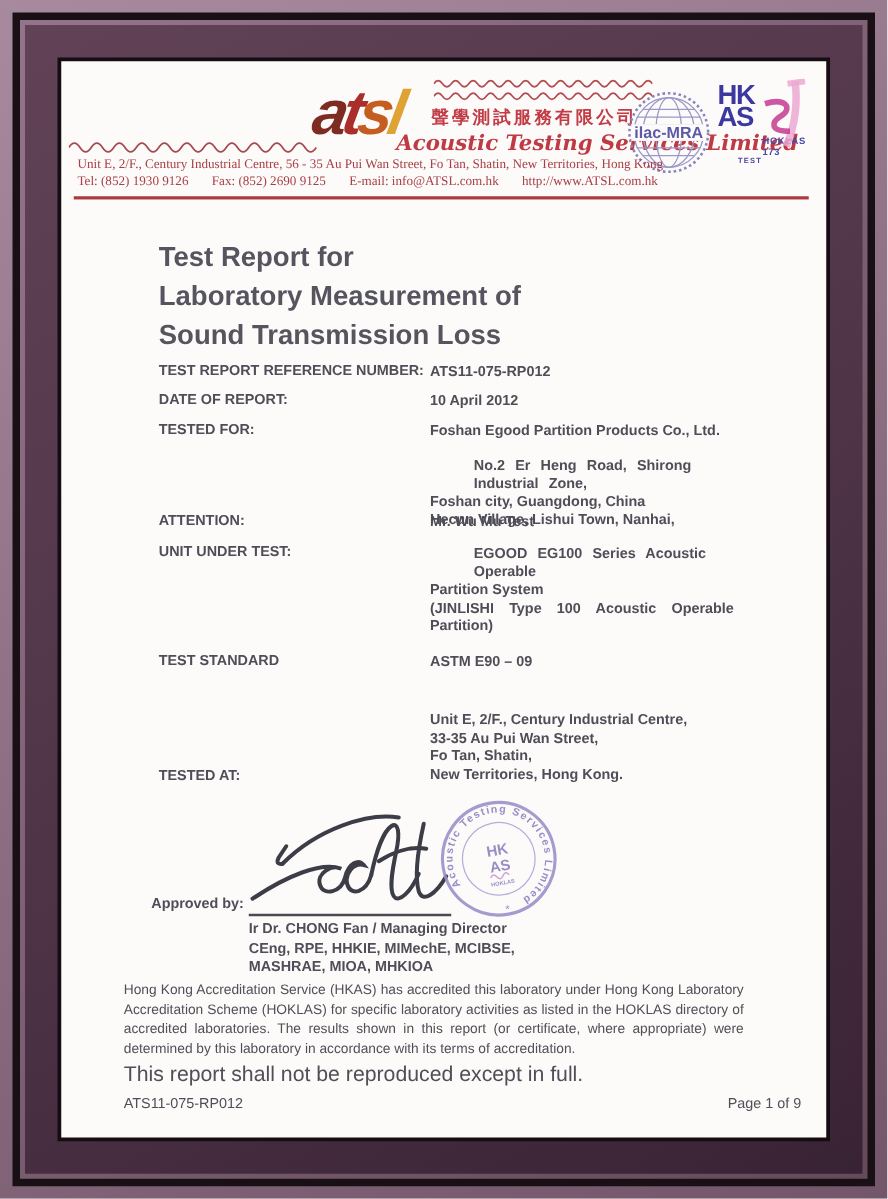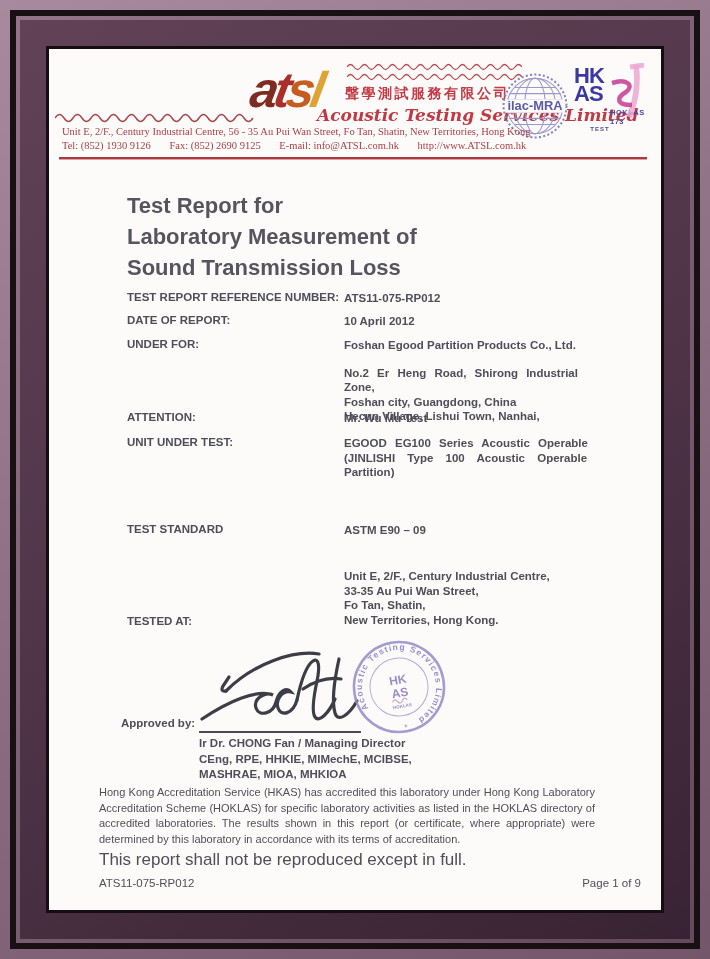--- a/index.html
+++ b/index.html
@@ -38,21 +38,21 @@
   .hoklas { font-size:7.5px; font-weight:bold; color:#4a48a2; letter-spacing:.5px; margin-top:5px;padding-left:36px; }
   .hoklas-sub { font-size:6px; font-weight:bold; color:#4a48a2; letter-spacing:1px; text-align:center; width:52px; }
 
   
   .title { font-size:22px; font-weight:bold; color:#56555f; line-height:31px; }
 
   
   .row { position:absolute; left:78px; width:482px; display:flex; font-size:11.5px; }
   .row .lab { width:217px; font-weight:bold; flex:none; }
   .row .val { flex:1; font-weight:bold; line-height:14.5px; }
-  .js1 { word-spacing:5px; }
+  .js1 { word-spacing:5px;margin-left:35px; }
   .js2 { word-spacing:9px; }
   .gap12 { margin-bottom:13px; }
 
   
   .approved-label { font-size:11.5px; font-weight:bold; }
   .sig-line { height:2px; background:#4a4a52; }
   .name-block { font-size:11.5px; font-weight:bold; line-height:15.5px; }
   .stamp { opacity:.88; transform:rotate(-10deg); }
 
   
@@ -134,38 +134,39 @@
         <div class="lab">TEST REPORT REFERENCE NUMBER:</div>
         <div class="val">ATS11-075-RP012</div>
       </div>
 
       <div class="row" style="top:265px;">
         <div class="lab">DATE OF REPORT:</div>
         <div class="val">10 April 2012</div>
       </div>
 
       <div class="row" style="top:289px;">
-        <div class="lab">UNDER FOR:</div>
+        <div class="lab">TESTED FOR:</div>
         <div class="val">
           <div class="gap12">Foshan Egood Partition Products Co., Ltd.</div>
           <div class="js1">No.2 Er Heng Road, Shirong Industrial Zone,</div>
           <div>Foshan city, Guangdong, China</div>
           <div>Hecun Village, Lishui Town, Nanhai,</div>
         </div>
       </div>
 
       <div class="row" style="top:362px;">
         <div class="lab">ATTENTION:</div>
         <div class="val">Mr. Wu Mu Test</div>
       </div>
 
       <div class="row" style="top:387px;">
         <div class="lab">UNIT UNDER TEST:</div>
         <div class="val">
           <div class="js1">EGOOD EG100 Series Acoustic Operable</div>
+          <div>Partition System</div>
           <div class="js2">(JINLISHI Type 100 Acoustic Operable</div>
           <div>Partition)</div>
         </div>
       </div>
 
       <div class="row" style="top:474px;">
         <div class="lab">TEST STANDARD</div>
         <div class="val">ASTM E90 – 09</div>
       </div>
 

